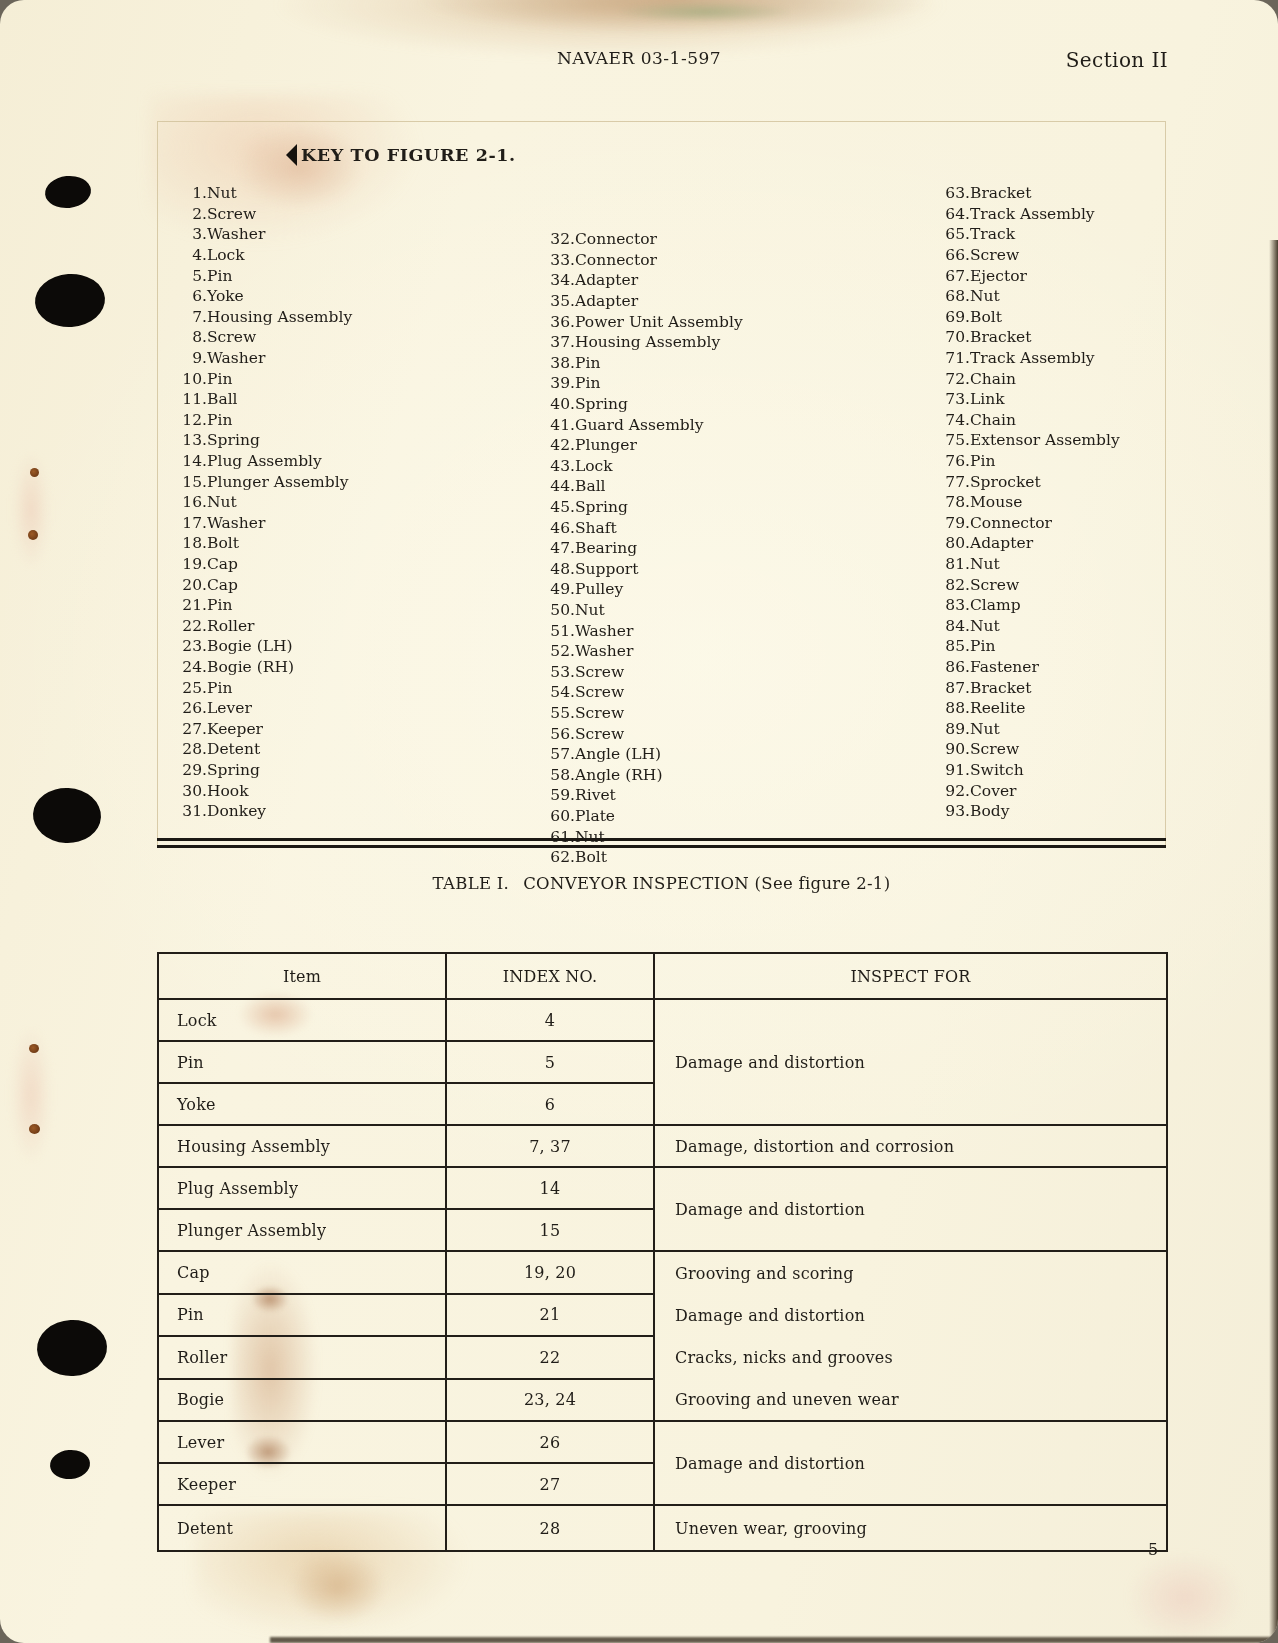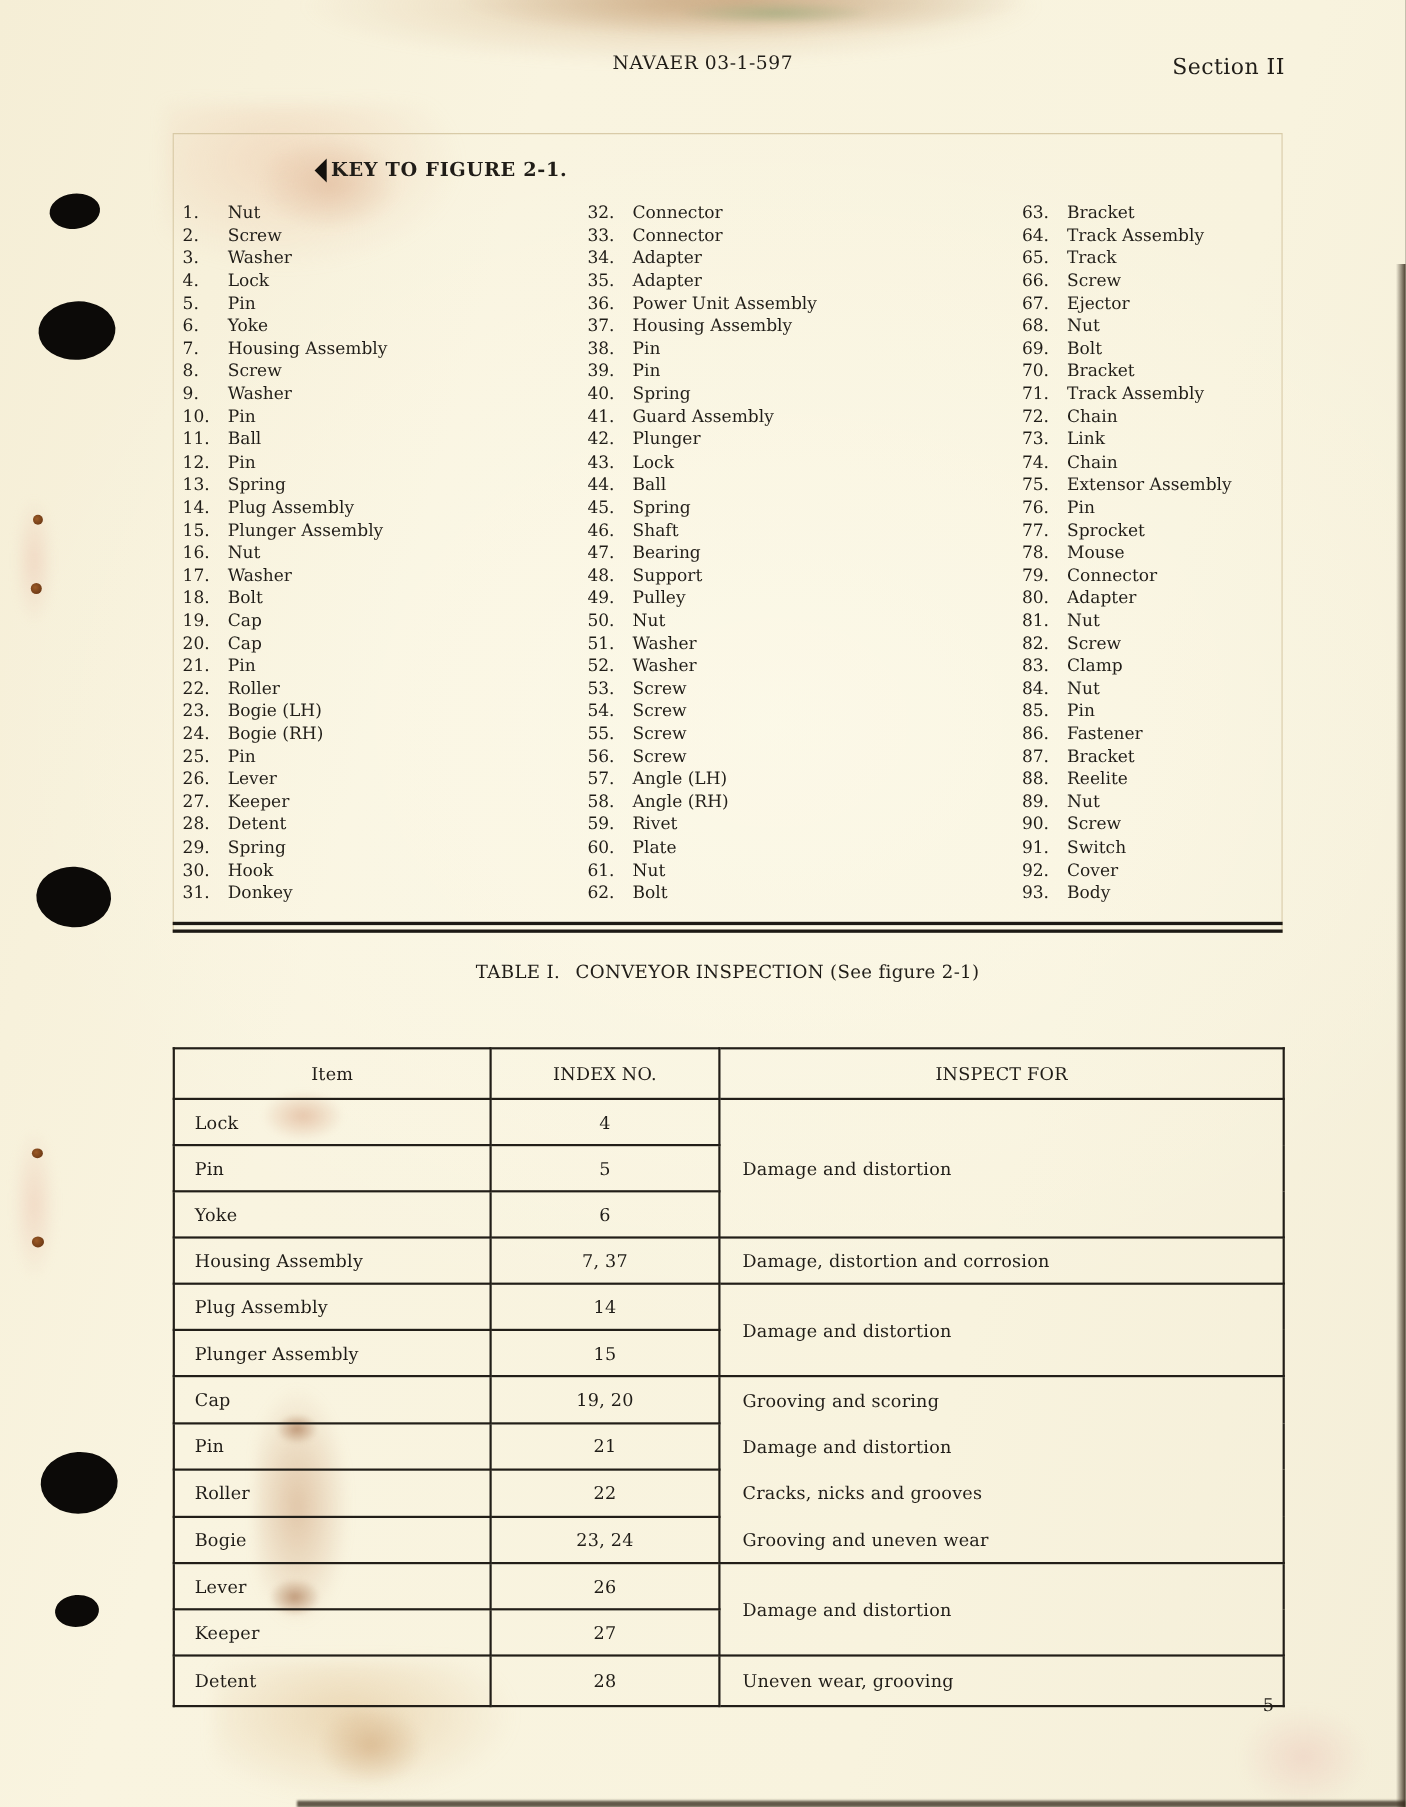--- a/index.html
+++ b/index.html
@@ -3,37 +3,38 @@
 <meta charset="utf-8">
 <style>
   html,body{margin:0;padding:0;background:#6b655a;}
   .page{
     position:relative;width:1278px;height:1643px;overflow:hidden;
     background:
       radial-gradient(ellipse 900px 700px at 55% 40%, rgba(255,253,240,.5), rgba(255,253,240,0) 80%),
       linear-gradient(105deg,#f5eed6 0%,#f9f4e0 30%,#f8f3de 70%,#f4eed8 100%);
     font-family:"DejaVu Serif","Liberation Serif",serif;
     color:#201d18;
+    border-radius:24px;
   }
   .hdr-doc{position:absolute;top:48px;left:0;width:100%;text-align:center;font-size:17px;letter-spacing:.5px;}
   .hdr-sec{position:absolute;top:48px;right:110px;font-size:20px;letter-spacing:.4px;}
   .pageno{position:absolute;top:1540px;left:1148px;font-size:16px;}
 
   
   .key-box{
     position:absolute;left:157px;top:121px;width:1009px;height:727px;
-    border:1px solid rgba(205,190,150,.75);border-bottom:none;box-sizing:border-box;
+    border:1px solid rgba(205,190,150,.75);border-bottom:none;box-sizing:border-box;text-align:right;
   }
   .key-title-row{position:absolute;left:128px;top:22px;display:flex;align-items:center;}
   .key-arrow{width:0;height:0;border-right:11px solid #14110d;border-top:11px solid transparent;border-bottom:11px solid transparent;margin-right:4px;}
   .key-title{font-size:17.5px;font-weight:bold;letter-spacing:.6px;}
   .key-cols{position:absolute;left:8px;top:61px;right:4px;display:flex;}
   .key-col{box-sizing:border-box;}
   .key-col.c1{width:368px;}
-  .key-col.c2{width:395px;}
+  .key-col.c2{width:395px;margin-top:46px;}
   .key-col.c3{flex:1;}
   .key-row{display:flex;height:20.6px;align-items:center;font-size:15.5px;white-space:nowrap;}
   .key-num{display:inline-block;width:41px;flex:0 0 41px;}
   .dbl-rule{position:absolute;left:-1px;bottom:0;width:1009px;height:4px;border-top:3px solid #1c1914;border-bottom:3px solid #1c1914;}
 
   
   .tbl-title{position:absolute;left:157px;top:874px;width:1009px;text-align:center;font-size:16.5px;letter-spacing:.3px;}
   .tbl-title .tp{margin-right:14px;}
   table.insp{
     position:absolute;left:157px;top:920px;width:1009px;

